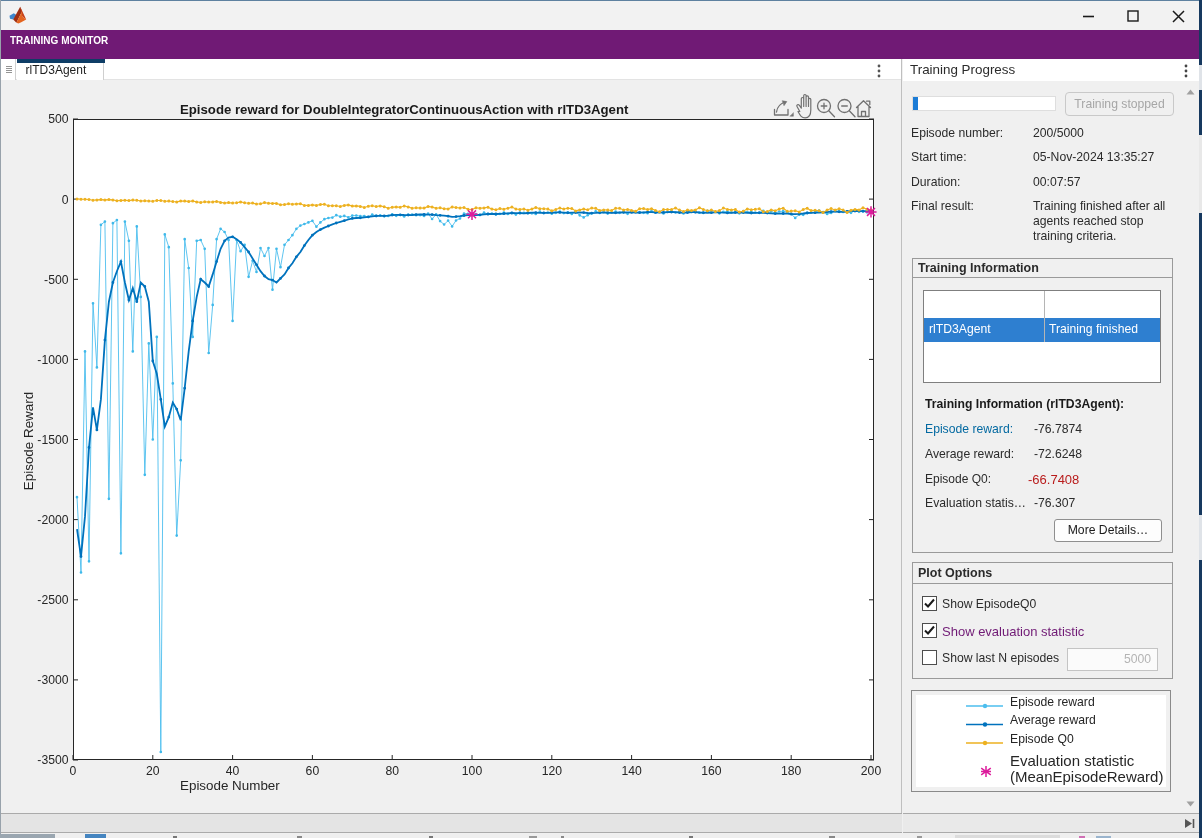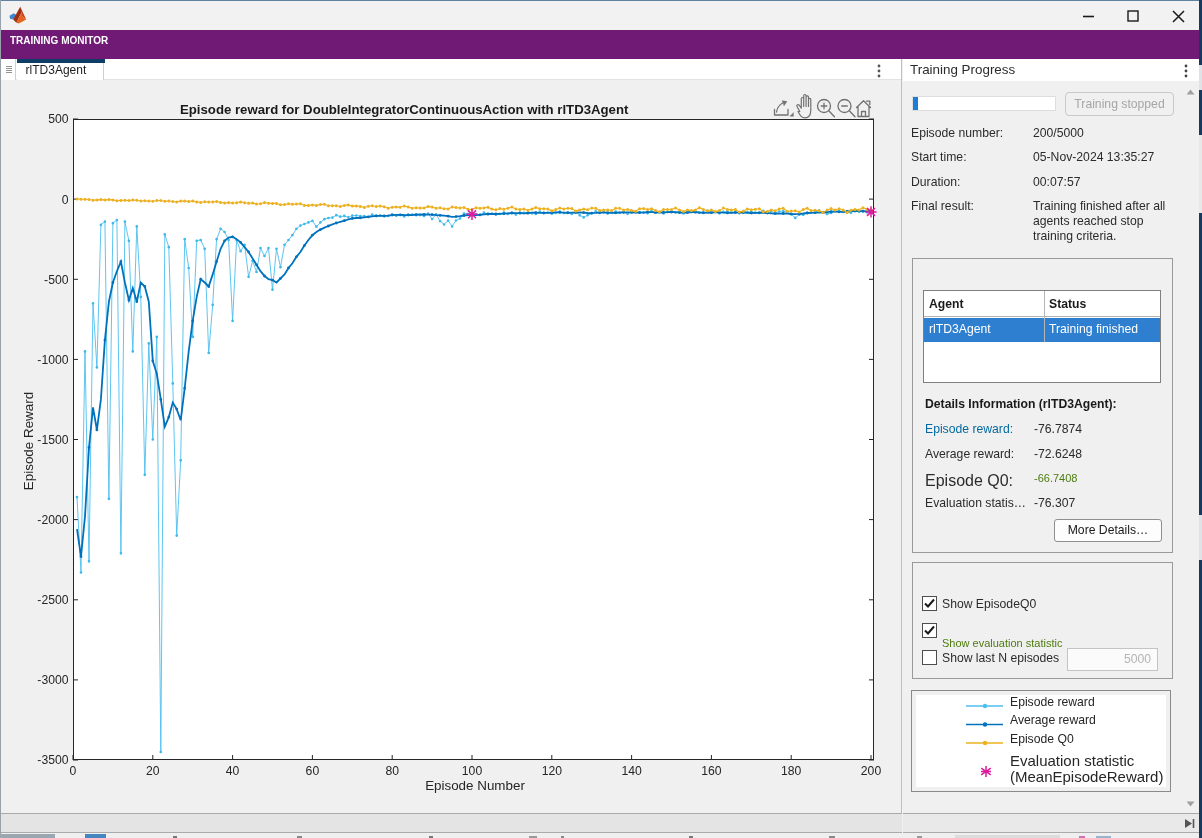--- a/index.html
+++ b/index.html
@@ -88,21 +88,21 @@
       <text x="392.2" y="694" text-anchor="middle">80</text>
       <text x="472.0" y="694" text-anchor="middle">100</text>
       <text x="551.8" y="694" text-anchor="middle">120</text>
       <text x="631.6" y="694" text-anchor="middle">140</text>
       <text x="711.4" y="694" text-anchor="middle">160</text>
       <text x="791.2" y="694" text-anchor="middle">180</text>
       <text x="871.0" y="694" text-anchor="middle">200</text>
     </g>
   </svg>
 <div class="abs" style="left:180px;top:102px;width:590px;text-align:left;font-size:13.2px;font-weight:bold;color:#1a1a1a">Episode reward for DoubleIntegratorContinuousAction with rlTD3Agent</div>
-<div class="abs" style="left:180px;top:778px;width:590px;text-align:center;font-size:13.4px;color:#262626">Episode Number</div>
+<div class="abs" style="left:180px;top:778px;width:590px;font-size:13.4px;color:#262626">Episode Number</div>
 <div class="abs" style="left:-32px;top:434px;width:120px;height:14px;text-align:center;font-size:13.4px;color:#262626;transform:rotate(-90deg);white-space:nowrap">Episode Reward</div>
 
 <div class="abs" style="left:901px;top:59px;width:1px;height:774px;background:#bfbfbf"></div>
 
 <div class="abs" style="left:903px;top:59px;width:296px;height:34px;background:#ffffff;border-bottom:1px solid #cfcfcf">
   <div class="abs" style="left:7px;top:0;line-height:21px;font-size:13.4px;color:#2b2b2b">Training Progress</div>
   <svg class="abs" style="left:276px;top:4px" width="14" height="16" viewBox="0 0 14 16">
       <circle cx="7" cy="3" r="1.4" fill="#444"></circle>
       <circle cx="7" cy="8" r="1.4" fill="#444"></circle>
       <circle cx="7" cy="13" r="1.4" fill="#444"></circle>
@@ -117,54 +117,52 @@
 <div class="abs" style="left:911px;top:126px;font-size:12.2px;color:#2b2b2b">Episode number:</div>
 <div class="abs" style="left:1033px;top:126px;font-size:12.2px;color:#2b2b2b">200/5000</div>
 <div class="abs" style="left:911px;top:150px;font-size:12.2px;color:#2b2b2b">Start time:</div>
 <div class="abs" style="left:1033px;top:150px;font-size:12.2px;color:#2b2b2b">05-Nov-2024 13:35:27</div>
 <div class="abs" style="left:911px;top:175px;font-size:12.2px;color:#2b2b2b">Duration:</div>
 <div class="abs" style="left:1033px;top:175px;font-size:12.2px;color:#2b2b2b">00:07:57</div>
 <div class="abs" style="left:911px;top:199px;font-size:12.2px;color:#2b2b2b">Final result:</div>
 <div class="abs" style="left:1033px;top:199px;width:145px;font-size:12.2px;line-height:14.9px;color:#2b2b2b">Training finished after all agents reached stop training criteria.</div>
 
 <div class="abs" style="left:912px;top:258px;width:261px;height:295px;border:1px solid #9a9a9a">
+  <div class="abs" style="left:0;top:0;width:259px;height:19px;border-bottom:1px solid #9a9a9a;font-size:12.5px;font-weight:bold;color:#2b2b2b;line-height:19px;padding-left:5px">Training Information</div>
   <div class="abs" style="left:10px;top:31px;width:238px;height:93px;background:#ffffff;border:1px solid #7f7f7f">
-    <div class="abs" style="left:0;top:0;width:100%;height:26px;border-bottom:1px solid #b5b5b5">
-      <span class="abs" style="left:5px;top:6px;font-size:12.2px;font-weight:bold;color:#1a1a1a">Agent</span>
-      <span class="abs" style="left:125px;top:6px;font-size:12.2px;font-weight:bold;color:#1a1a1a">Status</span>
-    </div>
     <div class="abs" style="left:0;top:27px;width:100%;height:24px;background:#2e7fd0">
       <span class="abs" style="left:5px;top:4px;font-size:12.2px;color:#ffffff">rlTD3Agent</span>
       <span class="abs" style="left:125px;top:4px;font-size:12.2px;color:#ffffff">Training finished</span>
     </div>
     <div class="abs" style="left:120px;top:0;width:1px;height:51px;background:#b5b5b5"></div>
   </div>
-  <div class="abs" style="left:12px;top:138px;font-size:12.2px;font-weight:bold;color:#1a1a1a">Details Information (rlTD3Agent):</div>
+  <div class="abs" style="left:12px;top:138px;font-size:12.2px;font-weight:bold;color:#1a1a1a">Training Information (rlTD3Agent):</div>
   <div class="abs" style="left:12px;top:163px;font-size:12.2px;color:#0369a1">Episode reward:</div>
   <div class="abs" style="left:121px;top:163px;font-size:12.2px;color:#2b2b2b">-76.7874</div>
   <div class="abs" style="left:12px;top:188px;font-size:12.2px;color:#2b2b2b">Average reward:</div>
   <div class="abs" style="left:121px;top:188px;font-size:12.2px;color:#2b2b2b">-72.6248</div>
-  <div class="abs" style="left:12px;top:213px;font-size:16px;color:#2b2b2b">Episode Q0:</div>
-  <div class="abs" style="left:121px;top:213px;font-size:11px;color:#4d7c0f">-66.7408</div>
+  <div class="abs" style="left:12px;top:213px;font-size:12px;color:#2b2b2b">Episode Q0:</div>
+  <div class="abs" style="left:115px;top:213px;font-size:13px;color:#b91c1c">-66.7408</div>
   <div class="abs" style="left:12px;top:237px;font-size:12.2px;color:#2b2b2b">Evaluation statis…</div>
   <div class="abs" style="left:121px;top:237px;font-size:12.2px;color:#2b2b2b">-76.307</div>
   <div class="abs" style="left:141px;top:260px;width:108px;height:23px;border:1px solid #8f8f8f;border-radius:3px;background:#fdfdfd;text-align:center;line-height:21px;font-size:12.2px;color:#1a1a1a">More Details…</div>
 </div>
 
 <div class="abs" style="left:912px;top:562px;width:261px;height:117px;border:1px solid #9a9a9a">
+  <div class="abs" style="left:0;top:0;width:259px;height:21px;border-bottom:1px solid #9a9a9a;font-size:12.5px;font-weight:bold;color:#2b2b2b;line-height:20px;padding-left:5px">Plot Options</div>
   <div class="abs" style="left:9px;top:33px;width:15px;height:15px;background:#fff;border:1.5px solid #4d4d4d"></div>
   <svg class="abs" style="left:9px;top:33px" width="15" height="15" viewBox="0 0 15 15">
       <path d="M3 7.5 L6 10.5 L12 3.5" stroke="#1a1a1a" stroke-width="2" fill="none"></path>
     </svg>
   <div class="abs" style="left:29px;top:34px;font-size:12.2px;color:#2b2b2b">Show EpisodeQ0</div>
   <div class="abs" style="left:9px;top:60px;width:15px;height:15px;background:#fff;border:1.5px solid #4d4d4d"></div>
   <svg class="abs" style="left:9px;top:60px" width="15" height="15" viewBox="0 0 15 15">
       <path d="M3 7.5 L6 10.5 L12 3.5" stroke="#1a1a1a" stroke-width="2" fill="none"></path>
     </svg>
-  <div class="abs" style="left:29px;top:74px;font-size:11px;color:#4d7c0f">Show evaluation statistic</div>
+  <div class="abs" style="left:29px;top:61px;font-size:13px;color:#701a75">Show evaluation statistic</div>
   <div class="abs" style="left:9px;top:87px;width:15px;height:15px;background:#fff;border:1.5px solid #4d4d4d"></div>
   <div class="abs" style="left:29px;top:88px;font-size:12.2px;color:#2b2b2b">Show last N episodes</div>
   <div class="abs" style="left:154px;top:85px;width:91px;height:23px;border:1px solid #c4c4c4;background:#fbfbfb;font-size:12.2px;color:#b4b4b4;text-align:right;line-height:21px;padding-right:6px">5000</div>
 </div>
 
 <div class="abs" style="left:911px;top:690px;width:260px;height:102px;border:1px solid #8a8a8a;background:#f0f0f0">
   <div class="abs" style="left:4px;top:4px;width:250px;height:92px;background:#ffffff"></div>
   <svg class="abs" style="left:4px;top:4px" width="250px" height="92px" viewBox="0 0 250 92">
     <path d="M50 11 h37" stroke="#4DBEEE" stroke-width="1.6"></path>
       <circle cx="69" cy="11" r="2.2" fill="#4DBEEE"></circle>

